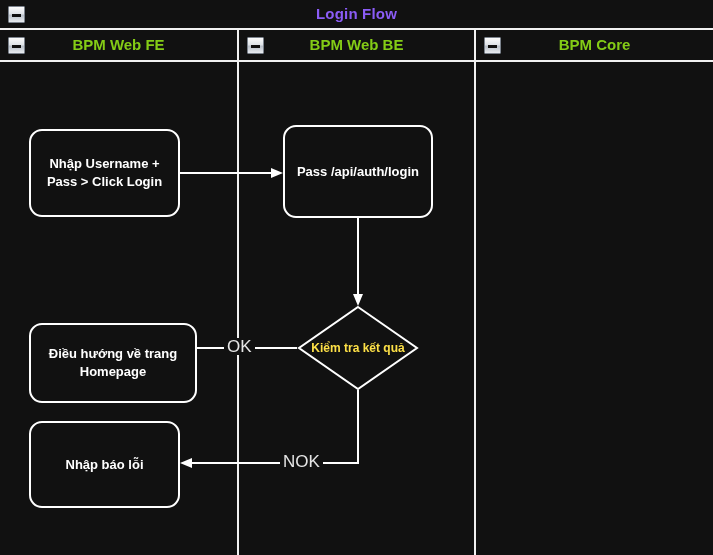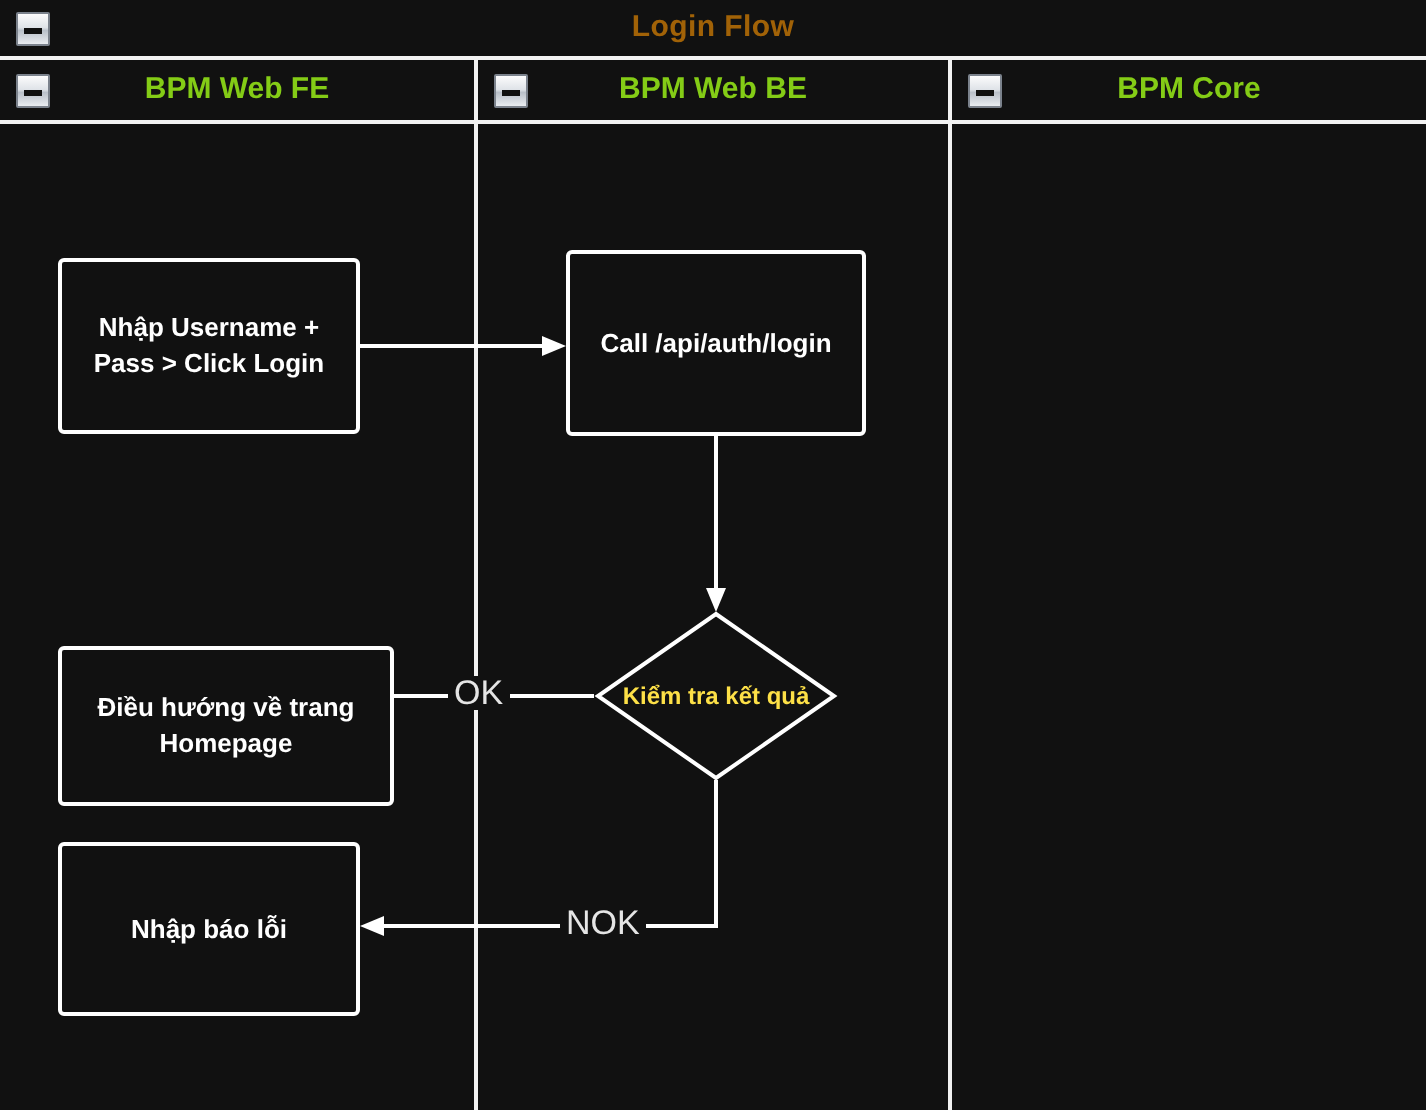--- a/index.html
+++ b/index.html
@@ -31,21 +31,21 @@
     box-sizing: border-box;
   }
   .title-bar .title-text {
     position: absolute;
     left: 0;
     top: 0;
     width: 713px;
     height: 28px;
     line-height: 28px;
     text-align: center;
-    color: #a16207;
+    color: #8b5cf6;
     font-size: 15px;
     font-weight: bold;
     letter-spacing: 0.2px;
   }
 
   
   .collapse-icon {
     position: absolute;
     width: 17px;
     height: 17px;
@@ -93,21 +93,21 @@
     top: 30px;
     width: 2px;
     height: 525px;
     background: #f2f2f2;
   }
 
   
   .node {
     position: absolute;
     border: 2px solid #ffffff;
-    border-radius: 3px;
+    border-radius: 13px;
     box-sizing: border-box;
     background: #111111;
     display: flex;
     align-items: center;
     justify-content: center;
     text-align: center;
     color: #ffffff;
     font-size: 13px;
     font-weight: bold;
     line-height: 1.35;
@@ -209,21 +209,21 @@
     <path class="edge-line" d="M 297 348 L 188 348"></path>
     <polygon class="edge-arrow" points="180,348 192,343 192,353"></polygon>
 
     <path class="edge-line" d="M 358 390 L 358 463 L 188 463"></path>
     <polygon class="edge-arrow" points="180,463 192,458 192,468"></polygon>
   </svg>
 
   <div class="node" style="left:29px; top:129px; width:151px; height:88px;">Nhập Username +
 Pass &gt; Click Login</div>
 
-  <div class="node" style="left:283px; top:125px; width:150px; height:93px;">Call /api/auth/login</div>
+  <div class="node" style="left:283px; top:125px; width:150px; height:93px;">Pass /api/auth/login</div>
 
   <div class="diamond-wrap" style="left:298px; top:306px; width:120px; height:84px;">
     <svg width="120" height="84" viewBox="0 0 120 84">
       <polygon points="60,1 119,42 60,83 1,42" fill="#111111" stroke="#ffffff" stroke-width="2"></polygon>
     </svg>
     <div class="diamond-label">Kiểm tra kết quả</div>
   </div>
 
   <div class="node" style="left:29px; top:323px; width:168px; height:80px;">Điều hướng về trang
 Homepage</div>

